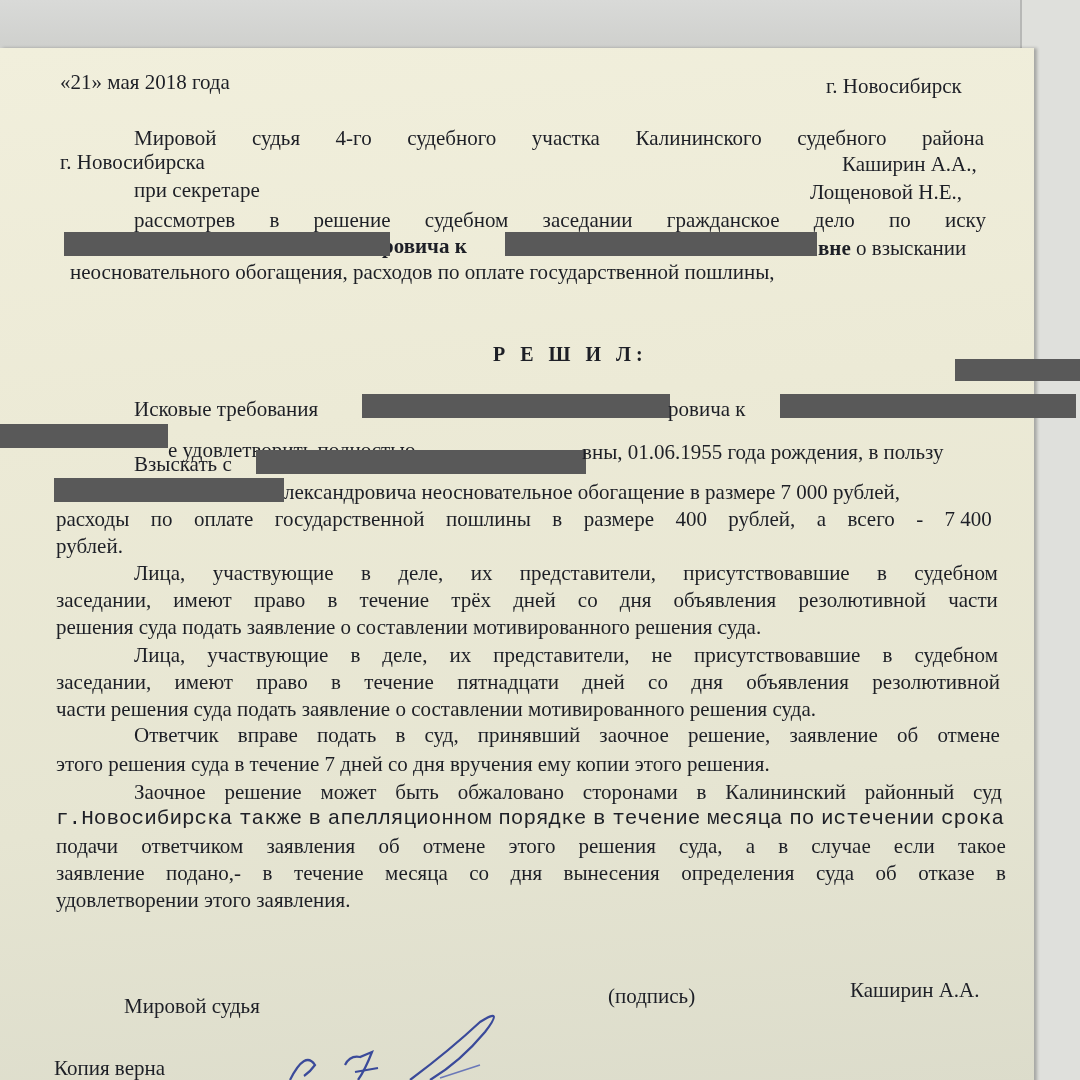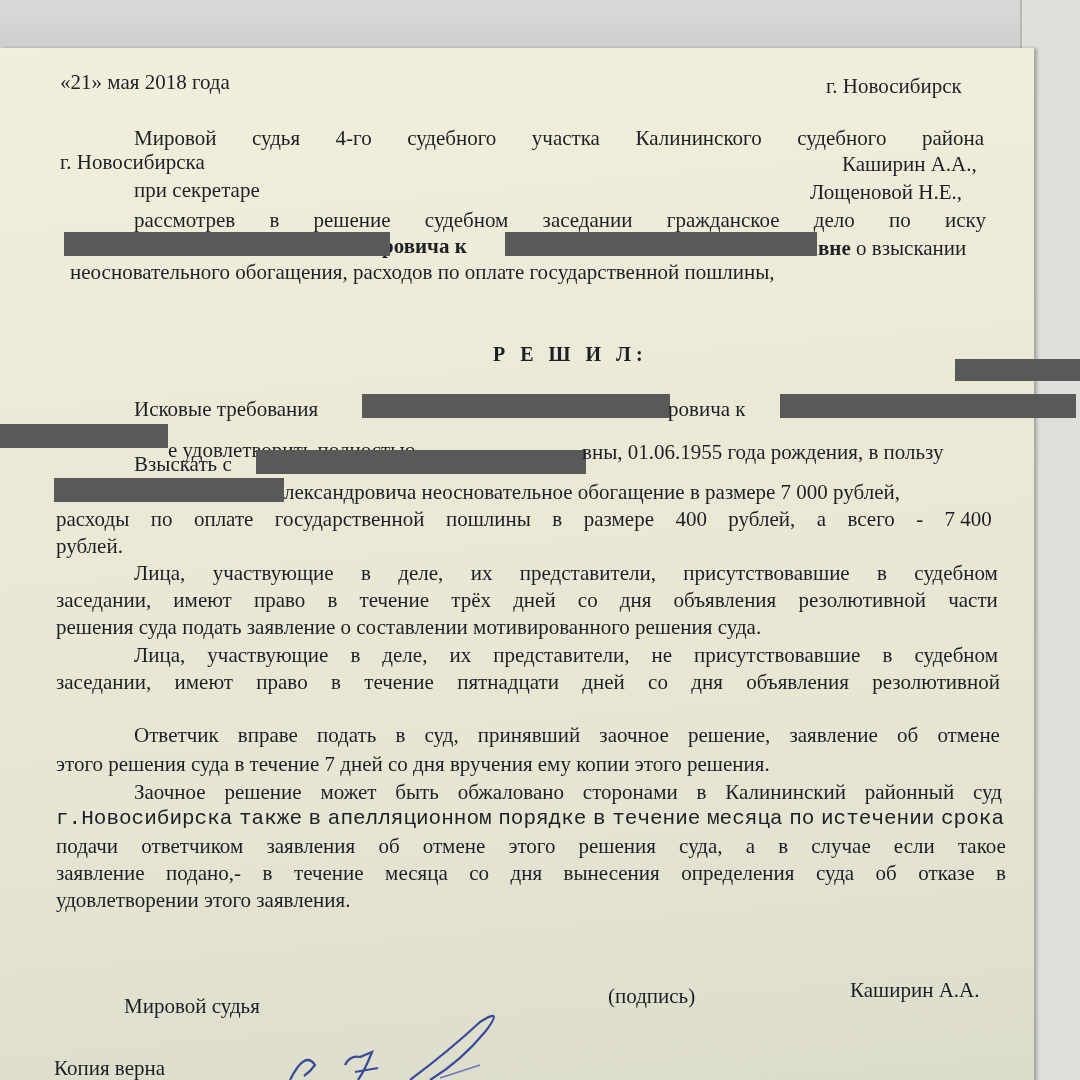--- a/index.html
+++ b/index.html
@@ -160,20 +160,21 @@
     <span>право</span>
     <span>в</span>
     <span>течение</span>
     <span>пятнадцати</span>
     <span>дней</span>
     <span>со</span>
     <span>дня</span>
     <span>объявления</span>
     <span>резолютивной</span>
   </div>
+  <div class="line" style="left:56px; top:649px;">части решения суда подать заявление о составлении мотивированного решения суда.</div>
 
   <div class="line just" style="left:134px; top:675px; width:866px;">
     <span>Ответчик</span>
     <span>вправе</span>
     <span>подать</span>
     <span>в</span>
     <span>суд,</span>
     <span>принявший</span>
     <span>заочное</span>
     <span>решение,</span>

